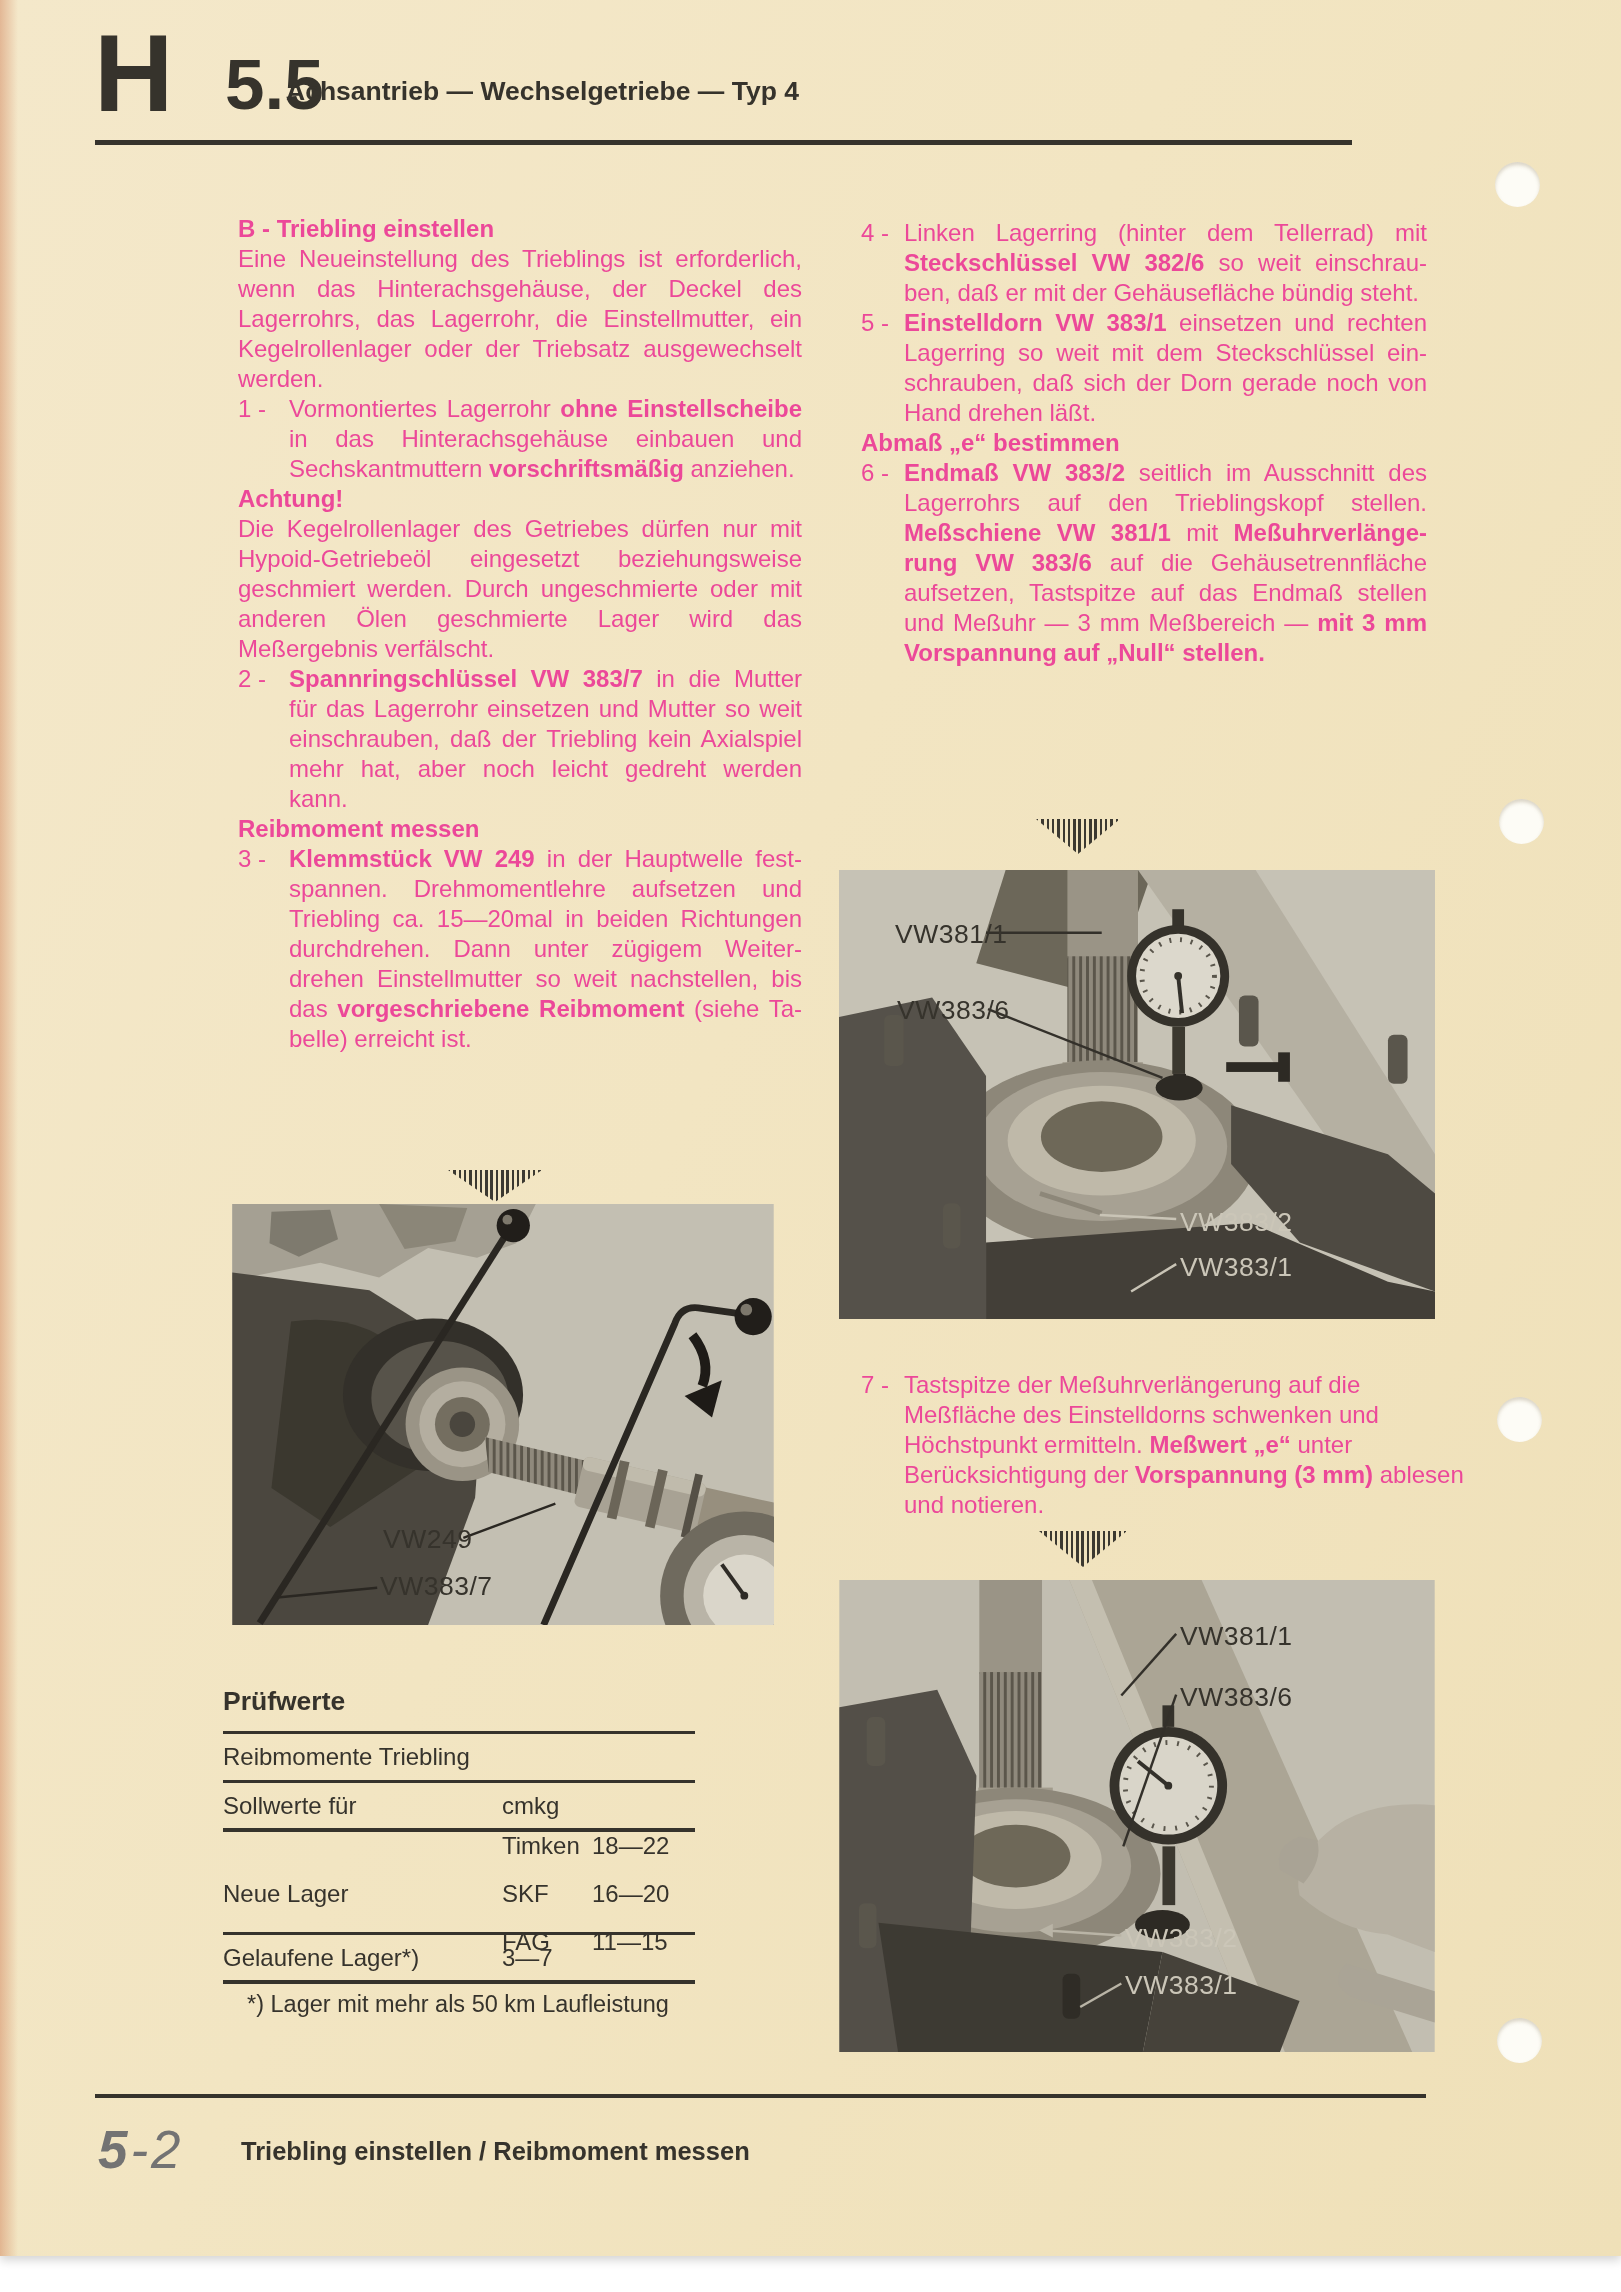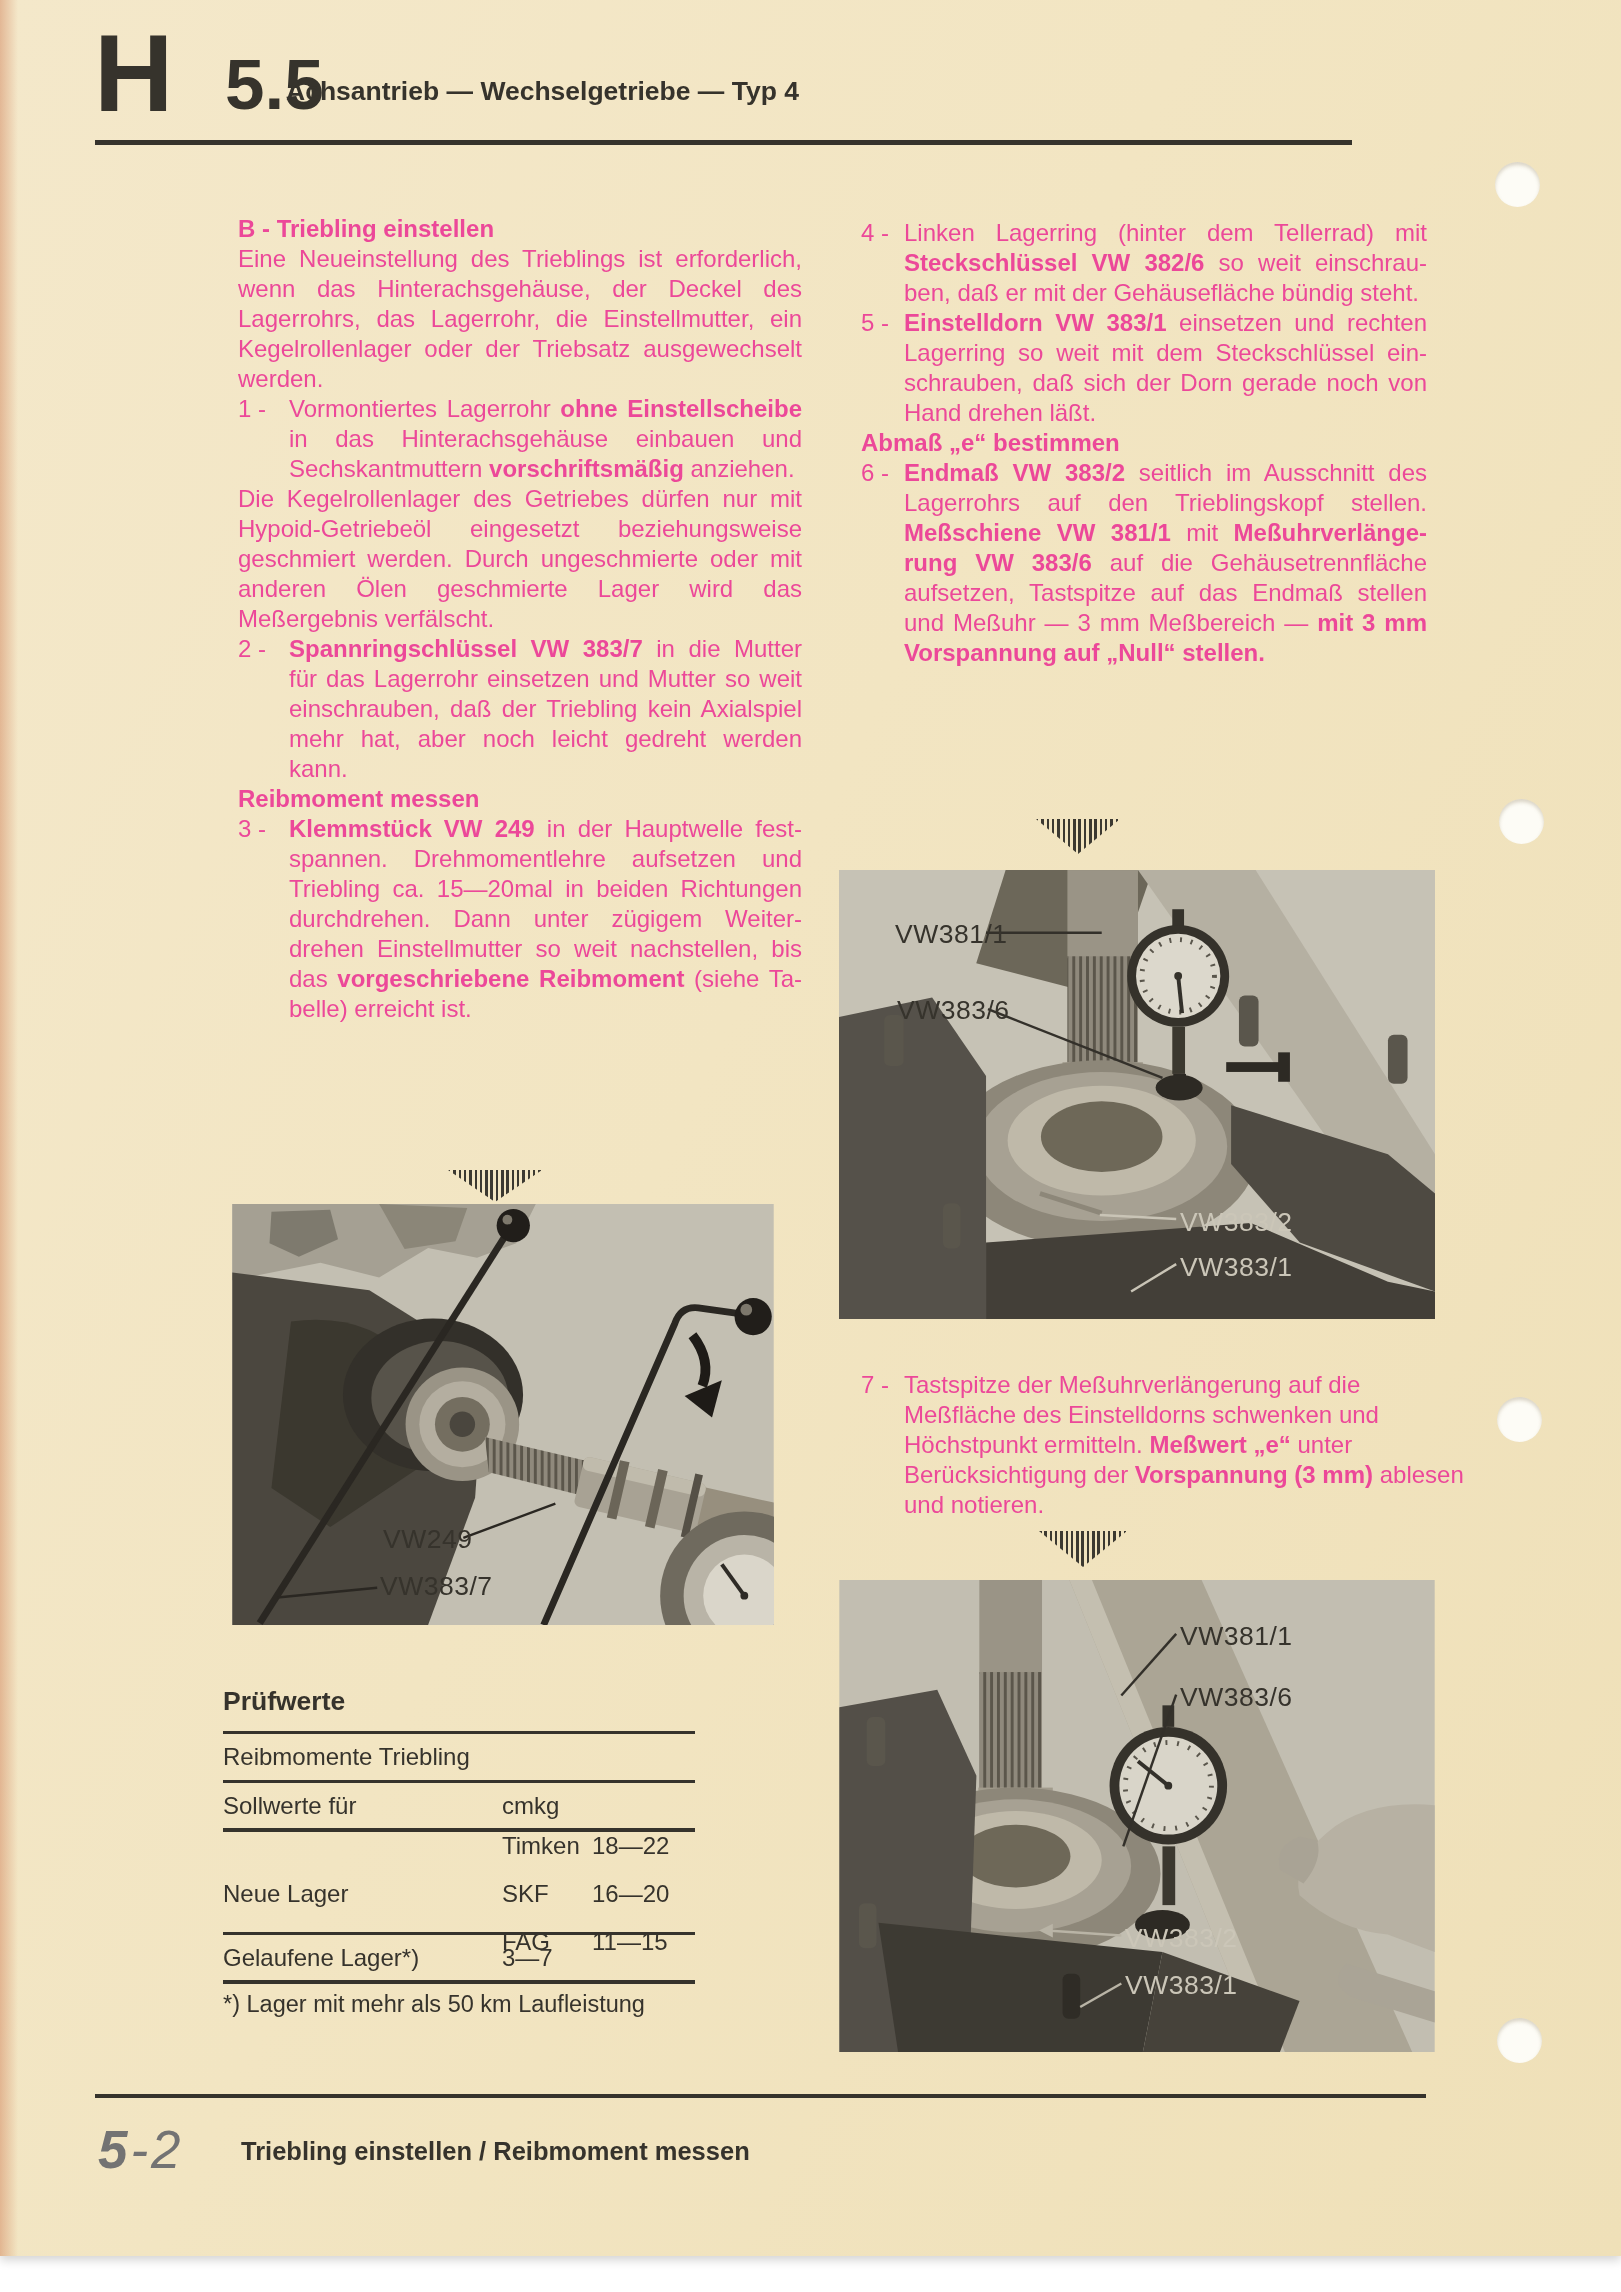--- a/index.html
+++ b/index.html
@@ -47,21 +47,21 @@
 
   
   .ptable { position:absolute; left:223px; top:1686px; width:472px; color:#36332c; }
   .t-title { font-size:26.5px; font-weight:700; margin-bottom:13.7px; }
   .t-rule { height:3.4px; background:#36332c; }
   .t-row { display:grid; grid-template-columns:279px 90px 1fr; align-items:center; font-size:24px; }
   .t-span { grid-column:1 / 4; }
   .h48 { height:46px; } .h46 { height:45px; } .h100 { height:100px; } .h40 { height:41px; }
   .brands { grid-column:2 / 4; display:flex; flex-direction:column; gap:20px; }
   .bl { display:grid; grid-template-columns:90px auto; }
-  .t-foot { font-size:23.5px; display:flex; align-items:center; }
+  .t-foot { font-size:23.5px; display:flex; align-items:center;margin-left:24px; }
 
   
   .f-rule { position:absolute; left:95px; top:2094px; width:1331px; height:3.9px; background:#36332c; }
   .f-num  { position:absolute; left:98px; top:2119px; font-size:53px; color:#737373; letter-spacing:2.9px;font-style:italic; }
   .f-num b { font-weight:900; } .f-num span { font-weight:400; }
   .f-caption { position:absolute; left:241px; top:2137px; font-size:25.5px; font-weight:700; color:#36332c; }
 </style>
 </head>
 <body>
 
@@ -79,20 +79,21 @@
   <div class="h-title">Achsantrieb — Wechselgetriebe — Typ 4</div>
   <div class="h-rule"></div>
 
   <div class="flow" style="left:238px; top:214px; width:564px;">
     <h3 class="mb13">B - Triebling einstellen</h3>
     <p class="mb23">Eine Neueinstellung des Trieblings ist erforder­lich, wenn das Hinterachsgehäuse, der Deckel des Lagerrohrs, das Lagerrohr, die Einstellmutter, ein Kegelrollenlager oder der Triebsatz ausge­wechselt werden.</p>
     <p class="hang mb19">
       <span class="pn">1 -</span>
       <span><span>Vormontiertes Lagerrohr </span><b>ohne Einstellscheibe</b><span> in das Hinterachsgehäuse einbauen und Sechskant­muttern </span><b>vorschriftsmäßig</b><span> anziehen.</span></span>
     </p>
+    <h3 class="ind mb2">Achtung!</h3>
     <p class="ind mb3">Die Kegelrollenlager des Getriebes dürfen nur mit Hypoid-Getriebeöl eingesetzt be­ziehungsweise geschmiert werden. Durch un­geschmierte oder mit anderen Ölen ge­schmierte Lager wird das Meßergebnis ver­fälscht.</p>
     <p class="hang mb8">
       <span class="pn">2 -</span>
       <span><b>Spannringschlüssel VW 383/7</b><span> in die Mutter für das Lagerrohr einsetzen und Mutter so weit einschrauben, daß der Triebling kein Axialspiel mehr hat, aber noch leicht gedreht werden kann.</span></span>
     </p>
     <h3 class="mb3">Reibmoment messen</h3>
     <p class="hang">
       <span class="pn">3 -</span>
       <span><b>Klemmstück VW 249</b><span> in der Hauptwelle fest­spannen. Drehmomentlehre aufsetzen und Triebling ca. 15—20mal in beiden Richtungen durchdrehen. Dann unter zügigem Weiter­drehen Einstellmutter so weit nachstellen, bis das </span><b>vorgeschriebene Reibmoment</b><span> (siehe Ta­belle) erreicht ist.</span></span>
     </p>

